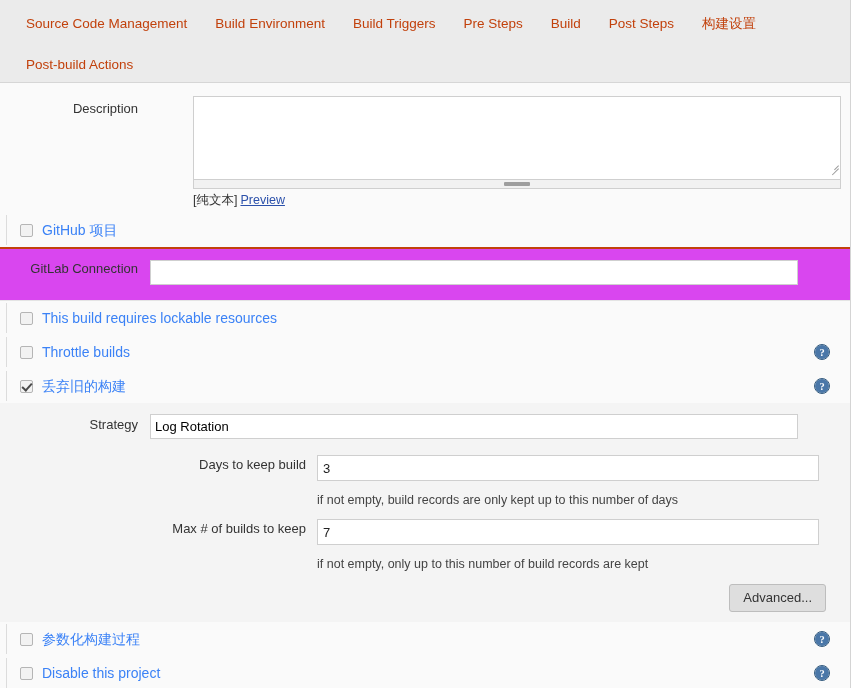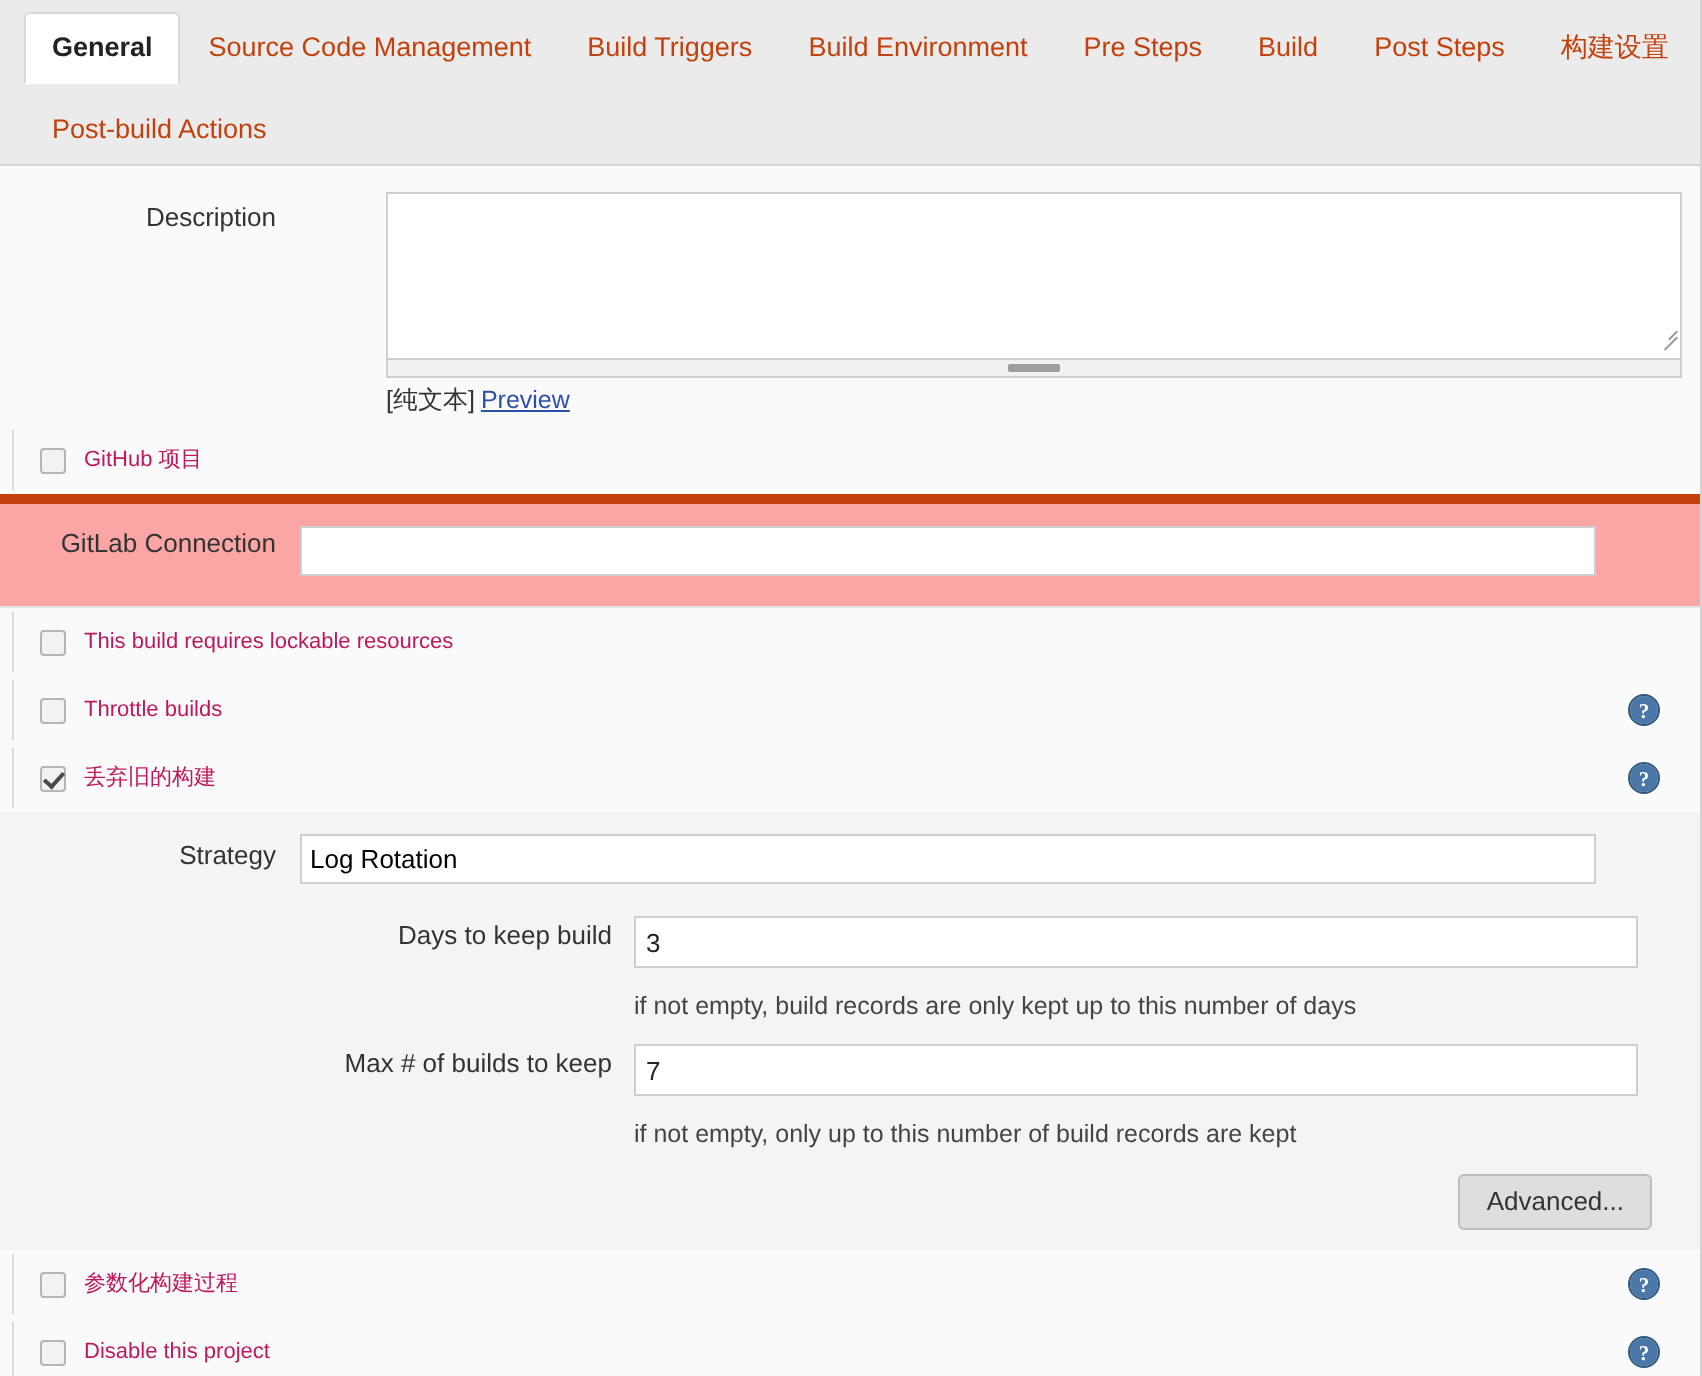--- a/index.html
+++ b/index.html
@@ -189,42 +189,42 @@
     position: absolute;
     left: 3px;
     top: 0px;
     width: 4px;
     height: 8px;
     border: solid #4a4a4a;
     border-width: 0 2px 2px 0;
     transform: rotate(42deg);
   }
   .cb-label {
-    font-size: 11px;
-    color: #be185d;
+    font-size: 14px;
+    color: #3b82f6;
     line-height: 16px;
     cursor: pointer;
   }
 
   
   .help {
     position: absolute;
     right: 20px;
     top: 50%;
     margin-top: -8px;
     width: 16px;
     height: 16px;
     cursor: pointer;
   }
   .help svg { display: block; }
 
   
   .block {
-    background: #fca5a5;
-    border-top: 5px solid #c2410c;
+    background: #d946ef;
+    border-top: 2px solid #c2410c;
     border-bottom: 1px solid #e4e4e4;
     padding: 6px 0 10px 0;
     position: relative;
   }
   .block.plain {
     background: #f4f4f4;
     border: none;
   }
 
   select.sel {
@@ -300,24 +300,23 @@
   }
   .strategy-label { width: 150px; min-width: 150px; text-align: right; padding-right: 12px; box-sizing: border-box; line-height: 22px;}
 </style>
 </head>
 <body>
 
 <div class="page">
 
   <div class="tabbar">
     <div class="tabrow">
-      <div class="tab active">General</div>
       <div class="tab">Source Code Management</div>
+      <div class="tab">Build Environment</div>
       <div class="tab">Build Triggers</div>
-      <div class="tab">Build Environment</div>
       <div class="tab">Pre Steps</div>
       <div class="tab">Build</div>
       <div class="tab">Post Steps</div>
       <div class="tab">构建设置</div>
     </div>
     <div class="tabrow">
       <div class="tab">Post-build Actions</div>
     </div>
   </div>
 

